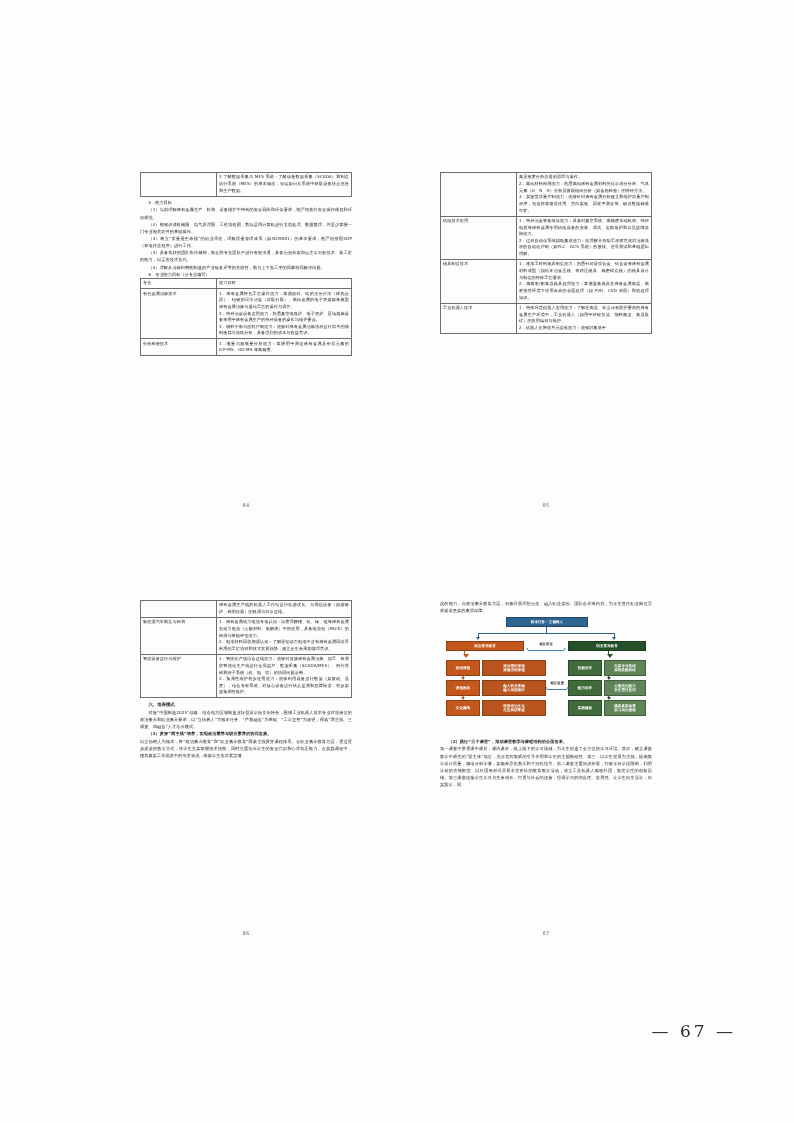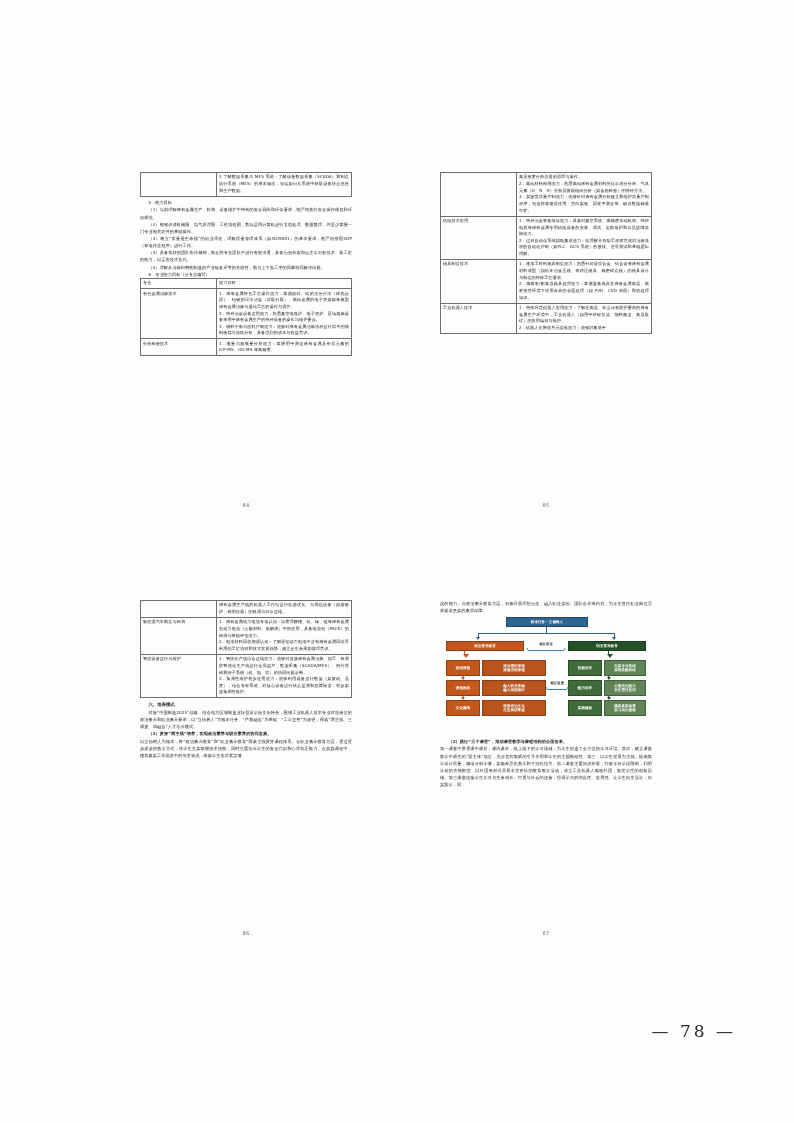--- a/index.html
+++ b/index.html
@@ -366,14 +366,14 @@
       <div class="arw-hl" style="left:107px; top:71.5px; width:20px;"></div>
       <div class="arw-l" style="left:104.5px; top:70px;"></div>
       <div class="arw-r" style="left:127px; top:70px;"></div>
     </div>
 
     <p class="para bold">（2）践行“三个课堂”，推动课堂教学与课程结构的全面改革。</p>
     <p class="para flush">第一课堂中贯通课中课后，课内课外，线上线下的学习场域，为学生创造了全方位的学习环境。其次，确立课堂教学中师生的“双主体”地位，充分发挥教师的引导作用和学生的主观能动性。第三，以学生发展为主线，提高教学设计质量，精准分析学情，实施差异化教学和个别化指导。第二课堂注重知识拓展，打破学科学段限制，利用学校的功能部室，以社团等形式开展丰富多样的教育教学活动，成立工业机器人编程社团，激发学生的创新思维。第三课堂连接学生学习与生命成长，打通与社会的连接，强调学习的综合性、应用性。让学生向生活学，向实践学，同</p>
     <div class="pagenum">87</div>
   </div>
 
-  <div class="folio">— 78 —</div>
+  <div class="folio">— 67 —</div>
 </div>
 
 </body></html>

